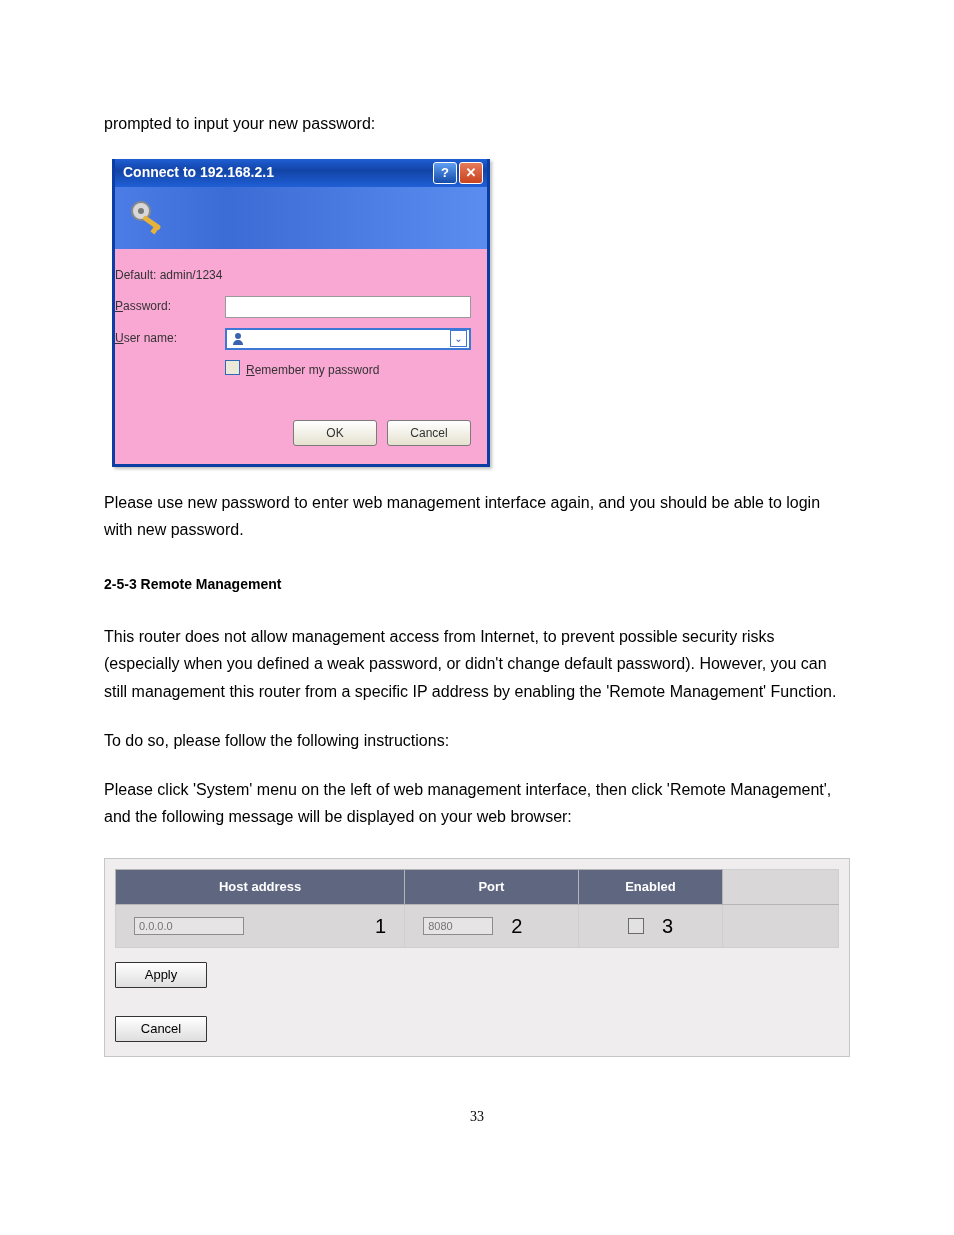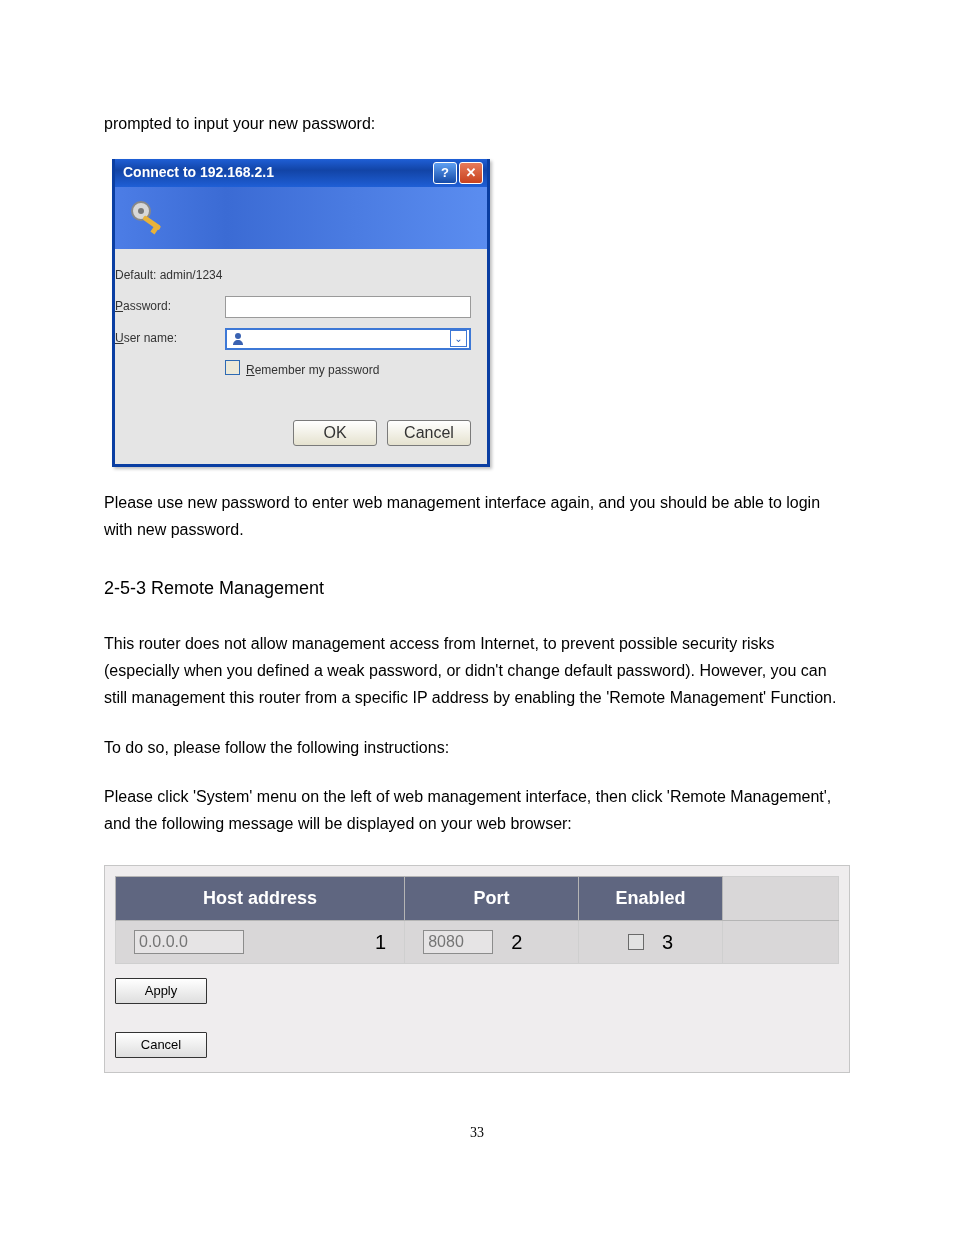--- a/index.html
+++ b/index.html
@@ -7,29 +7,29 @@
     font-size: 16px;
     margin: 0;
     padding: 110px 104px 40px 104px;
     background: #fff;
     color: #000;
     width: 954px;
     box-sizing: border-box;
     line-height: 1.7;
   }
   .para { margin: 0 0 22px 0; }
-  .heading { font-weight: normal; font-size: 18px; margin: 30px 0 26px 0; }
+  .heading { font-weight: bold; font-size: 14px; margin: 30px 0 26px 0; }
 
   
   .connect-dialog {
     width: 372px;
     margin: 22px 0 22px 8px;
     border: 3px solid #0a3ea2;
     border-top-width: 0;
-    background: #e5e5e5;
+    background: #f9a8d4;
     font-family: Tahoma, Arial, sans-serif;
     font-size: 12px;
     box-shadow: 2px 2px 3px rgba(0,0,0,0.25);
   }
   .titlebar {
     height: 28px;
     background: linear-gradient(to bottom,#1f5fd6 0%,#1244a6 40%,#1f5fd6 100%);
     display: flex;
     align-items: center;
     padding: 0 4px 0 8px;
@@ -74,54 +74,54 @@
   .field .dd { margin-left: auto; width: 15px; height: 15px; border: 1px solid #3d78d6; display:flex;align-items:center;justify-content:center;color:#2b5fb8;font-size:10px;}
   .user-icon { width:14px; height:14px; margin-right:4px; }
   .chk-row { margin-left: 110px; display:flex; align-items:flex-start; gap:6px; margin-top:2px; }
   .chk { width:13px; height:13px; border:1px solid #2e6ab3; background:#ece9d8; }
   .btn-row { display:flex; justify-content:flex-end; gap:10px; margin-top:40px; }
   .xp-btn {
     width: 82px; height: 24px;
     border: 1px solid #7a7a7a;
     border-radius: 3px;
     background: linear-gradient(#fff,#e5e2cf);
-    font-size: 16px;
+    font-size: 12px;
     display:flex;align-items:center;justify-content:center;
     cursor: default;
   }
 
   
   .rm-panel {
     margin: 28px 0 0 0;
     border: 1px solid #c6c6c6;
     background: #efedee;
     padding: 10px 10px 14px 10px;
     font-family: Tahoma, Arial, sans-serif;
   }
   .rm-table { width:100%; border-collapse: collapse; }
   .rm-table th {
     background: #5f6680;
     color: #fff;
     font-weight: bold;
-    font-size: 18px;
+    font-size: 13px;
     padding: 6px 0;
     border: 1px solid #b5b5b5;
   }
   .rm-table td {
     border: 1px solid #cfcfcf;
     background: #d9d7d8;
     padding: 4px 6px;
     font-size: 14px;
     vertical-align: middle;
   }
   .rm-input {
     width: 100px;
     border: 1px solid #8c8c8c;
     background: #e6e4e5;
-    font-size: 16px;
+    font-size: 11px;
     color: #6d28d9;
     padding: 2px 4px;
   }
   .rm-input.port { width: 60px; }
   .cell-inner { display:flex; align-items:center; justify-content:center; gap:18px; }
   .big-num { font-size: 20px; font-family: Arial; }
   .rm-chk { width:14px; height:14px; border:1px solid #6a6a6a; background:#e2e2e2; }
   .rm-btnrow { display:flex; justify-content:flex-end; gap:28px; margin-top: 14px; padding-right: 10px; flex-direction: column;}
   .rm-btn {
     width: 90px; height:24px;

